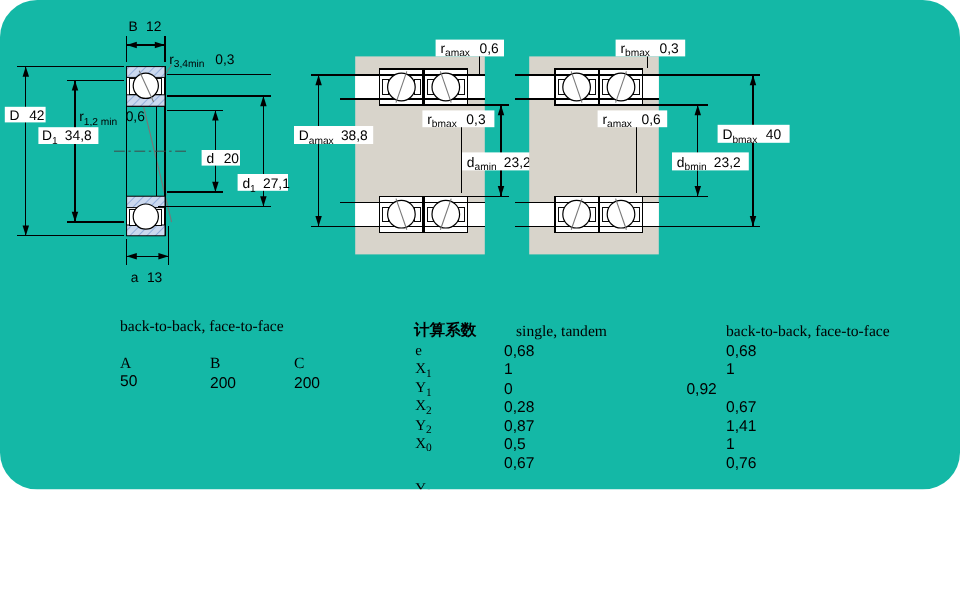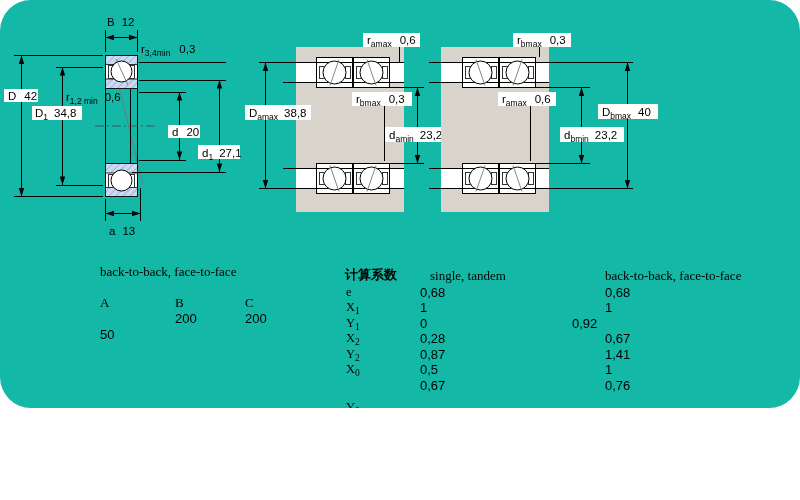--- a/index.html
+++ b/index.html
@@ -210,21 +210,21 @@
         <rect x="498" y="92" width="58" height="14" fill="#fff"></rect>
         <text x="502" y="103"><tspan>r</tspan><tspan class="sub" dy="3">amax</tspan><tspan dy="-3" dx="8">0,6</tspan></text>
       </g>
     </g>
   </svg>
 
   <div class="abs serif" style="left:100px;top:264px">back-to-back, face-to-face</div>
   <div class="abs serif" style="left:100px;top:295px">A</div>
   <div class="abs serif" style="left:175px;top:295px">B</div>
   <div class="abs serif" style="left:245px;top:295px">C</div>
-  <div class="abs sans" style="left:100px;top:327px">50</div>
+  <div class="abs sans" style="left:100px;top:310px">50</div>
   <div class="abs sans" style="left:175px;top:311px">200</div>
   <div class="abs sans" style="left:245px;top:311px">200</div>
 
   <div class="abs serif bold" style="left:345px;top:266px">计算系数</div>
   <div class="abs serif" style="left:430px;top:268px">single, tandem</div>
   <div class="abs serif" style="left:605px;top:268px">back-to-back, face-to-face</div>
 
   <div class="abs rowlabel" style="left:346px;top:285px"><span>e</span><sub></sub></div>
   <div class="abs sans" style="left:420px;top:285px">0,68</div>
   <div class="abs sans" style="left:605px;top:285px">0,68</div>

